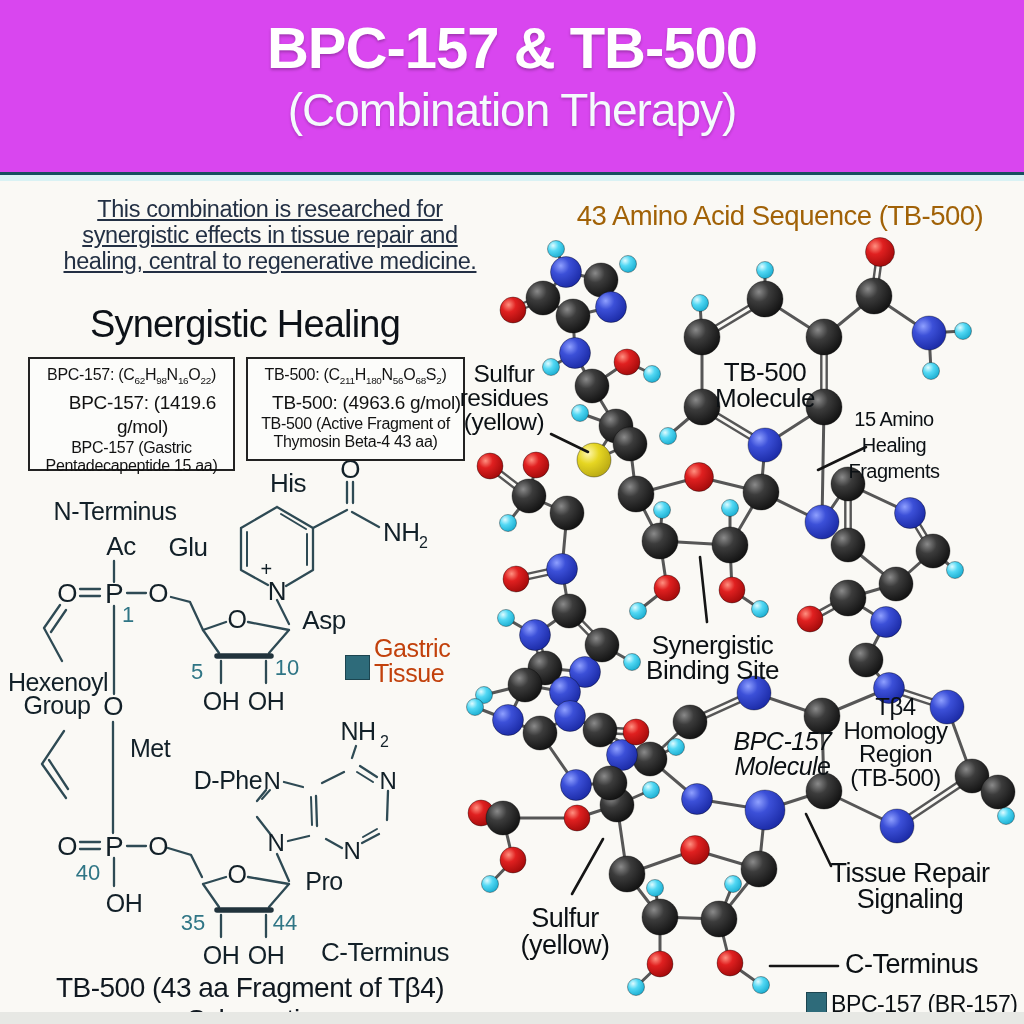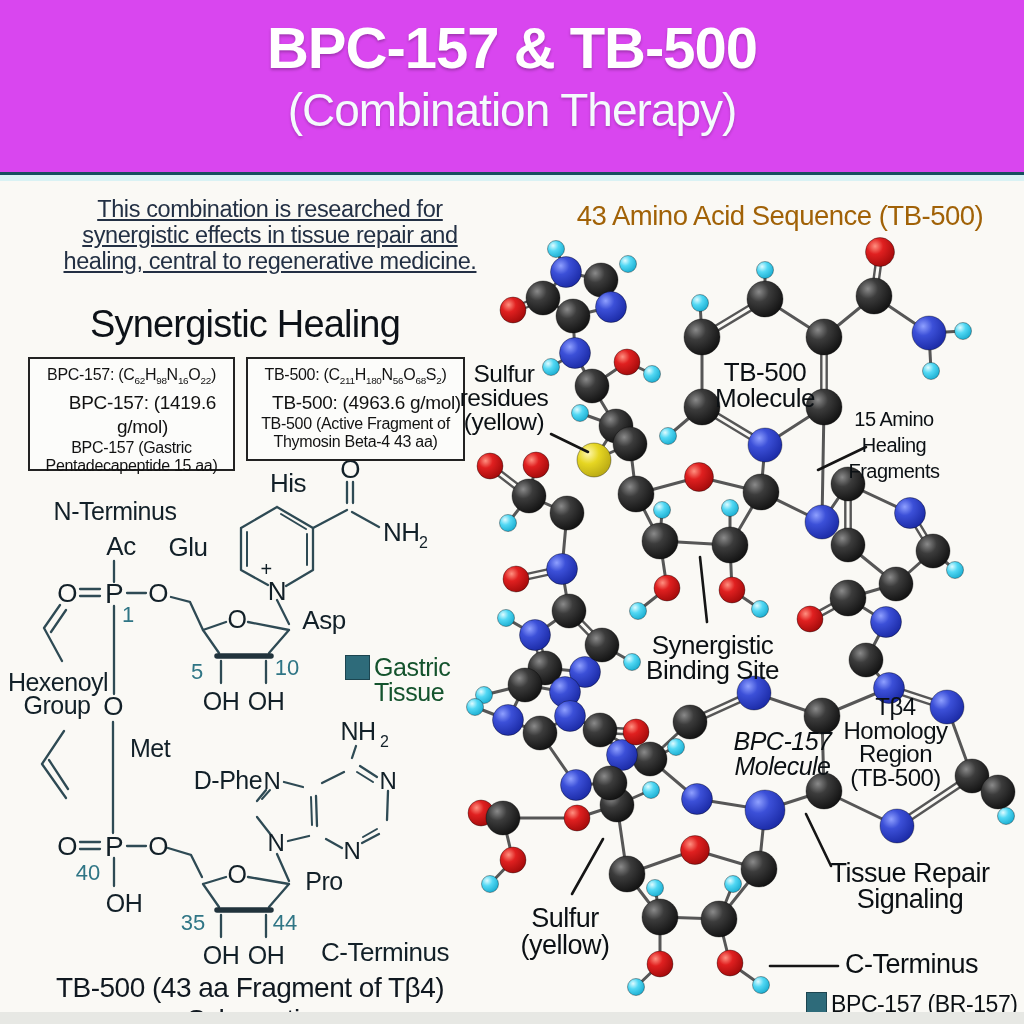--- a/index.html
+++ b/index.html
@@ -44,21 +44,21 @@
   #box-bpc{left:28px;top:357px;width:207px;height:114px;}
   #box-tb{left:246px;top:357px;width:219px;height:104px;}
   .info-box .f{font-size:16px;line-height:21px;letter-spacing:-0.3px;}
   .info-box .f sub{font-size:0.62em;}
   .info-box .mass{font-size:19px;line-height:24px;letter-spacing:-0.3px;margin-left:22px;}
   .info-box .desc{font-size:16px;line-height:17.5px;letter-spacing:-0.3px;}
 
   
   .swatch{background:#2e6b7a;border:1.5px solid #1c4550;}
   #gastric-swatch{left:345px;top:655px;width:23px;height:23px;}
-  #gastric-text{left:374px;top:655px;font-size:25px;line-height:25px;color:#14532d;letter-spacing:-0.4px;}
+  #gastric-text{left:374px;top:636px;font-size:25px;line-height:25px;color:#c2410c;letter-spacing:-0.4px;}
   #bpc-swatch{left:806px;top:992px;width:19px;height:19px;}
   #bpc-legend-text{left:831px;top:991px;font-size:23px;color:#0b1014;letter-spacing:-0.4px;}
 
   
   #schematic-caption{
     left:15px;top:972px;width:470px;text-align:center;
     font-size:28px;color:#101820;letter-spacing:-0.5px;
   }
   #mol-title{
     left:545px;top:200px;width:470px;text-align:center;

